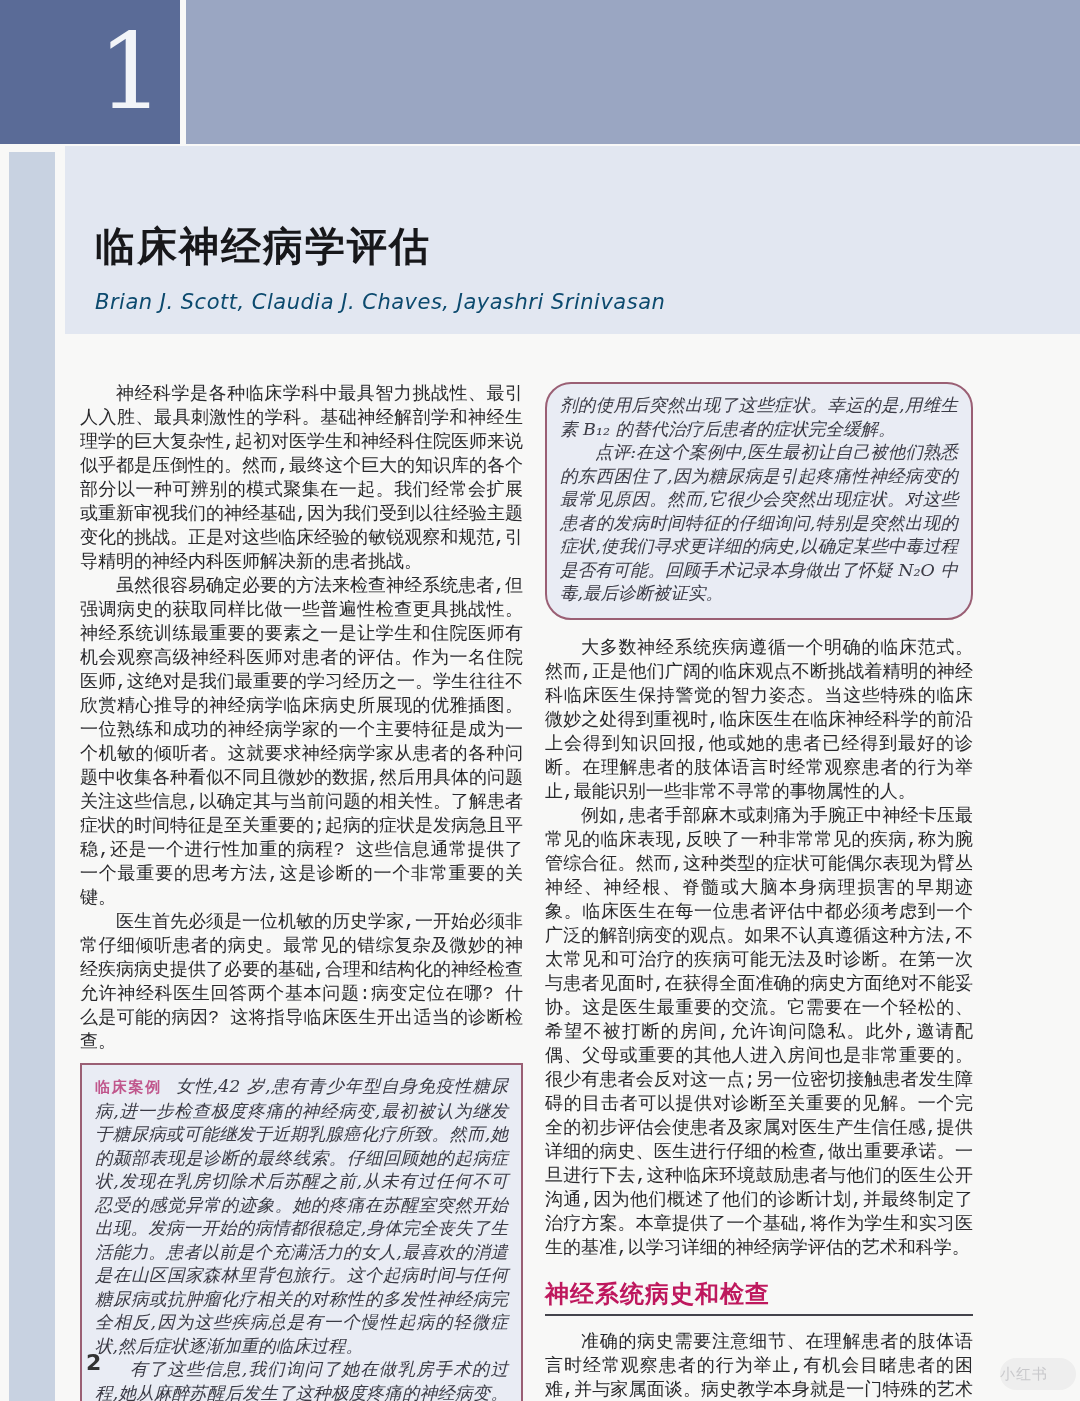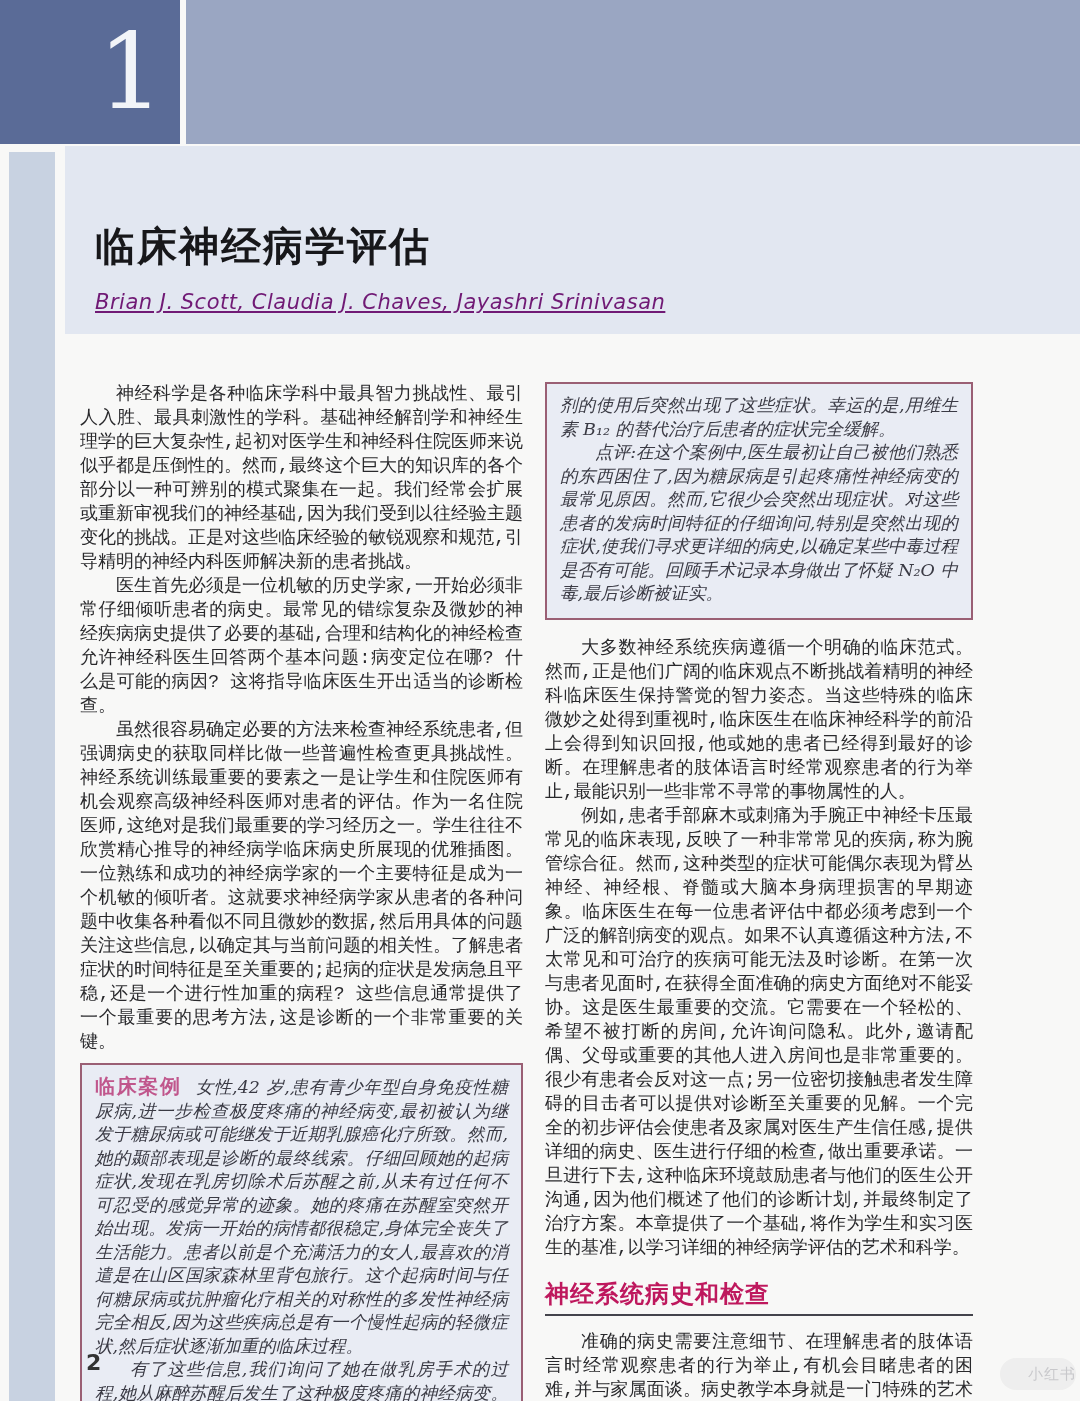--- a/index.html
+++ b/index.html
@@ -29,72 +29,72 @@
     background:#e2e7f1;box-sizing:border-box;
     padding:78px 0 0 30px;
   }
   .chapter-title{
     font-family:"DejaVu Sans","Liberation Sans",sans-serif;
     font-weight:bold;font-size:40px;line-height:44px;color:#17171a;
     letter-spacing:2px;margin:0;
   }
   .chapter-authors{
     font-family:"DejaVu Sans","Liberation Sans",sans-serif;
-    font-style:italic;font-size:21px;color:#701a75;
-    margin:22px 0 0 0;letter-spacing:0.5px;text-decoration:underline;
+    font-style:italic;font-size:21px;color:#0c4a6e;
+    margin:22px 0 0 0;letter-spacing:0.5px;
   }
   
   .margin-strip{
     position:absolute;left:9px;top:152px;width:46px;height:1249px;
     background:#c8d2e1;
   }
   
   .col{position:absolute;top:382px;}
   .col-left{left:80px;width:443px;}
   .col-right{left:545px;width:428px;}
   .body-par{
     margin:0;text-align:justify;text-indent:2em;
     font-size:18px;line-height:24px;color:#29292c;font-family:Liberation Mono, monospace;
   }
   
   .case-box{
     border:2px solid #9a5f74;background:#e9ecf4;
     box-sizing:border-box;padding:10px 13px 12px 13px;
     margin-top:9px;
   }
-  .case-box.cont-box{margin-top:0;margin-bottom:16px;}
+  .case-box.cont-box{margin-top:0;margin-bottom:16px;border-radius:26px;}
   .case-par{
     margin:0;text-align:justify;text-indent:2em;
     font-style:italic;font-size:17.5px;line-height:23.5px;color:#3a3a44;
   }
   .case-par.first,.case-par.cont{text-indent:0;}
   .case-label{
     font-style:normal;font-weight:bold;color:#c0568c;
     font-family:"DejaVu Sans","Liberation Sans",sans-serif;
-    font-size:20px;letter-spacing:1px;margin-right:14px;
+    font-size:15px;letter-spacing:1px;margin-right:14px;
   }
   
   .section-heading{
     font-family:"DejaVu Sans","Liberation Sans",sans-serif;
     font-weight:bold;font-size:24px;line-height:28px;color:#be185d;
     margin:20px 0 6px 0;letter-spacing:1px;
   }
   .heading-rule{
     height:2.5px;background:#44444c;border:none;margin:0 0 14px 0;
   }
   
   .page-number{
     position:absolute;left:86px;top:1350px;
     font-family:"DejaVu Sans","Liberation Sans",sans-serif;
     font-size:22px;color:#333;font-weight:bold;
   }
   .watermark{
     position:absolute;left:1000px;top:1358px;width:76px;height:32px;
     background:rgba(170,170,175,0.12);border-radius:16px;
-    display:flex;align-items:center;justify-content:flex-end;
+    display:flex;align-items:center;justify-content:flex-start;
     font-family:"DejaVu Sans","Liberation Sans",sans-serif;
     font-size:15px;color:rgba(170,170,175,0.55);letter-spacing:1px;
   }
 </style>
 </head>
 <body>
 
 <div class="chapter-box">
   <span class="chapter-num">1</span>
 </div>
@@ -102,22 +102,22 @@
 
 <div class="title-panel">
   <h1 class="chapter-title">临床神经病学评估</h1>
   <p class="chapter-authors">Brian J. Scott, Claudia J. Chaves, Jayashri Srinivasan</p>
 </div>
 
 <div class="margin-strip"></div>
 
 <div class="col col-left">
   <p class="body-par">神经科学是各种临床学科中最具智力挑战性、最引人入胜、最具刺激性的学科。基础神经解剖学和神经生理学的巨大复杂性,起初对医学生和神经科住院医师来说似乎都是压倒性的。然而,最终这个巨大的知识库的各个部分以一种可辨别的模式聚集在一起。我们经常会扩展或重新审视我们的神经基础,因为我们受到以往经验主题变化的挑战。正是对这些临床经验的敏锐观察和规范,引导精明的神经内科医师解决新的患者挑战。</p>
+  <p class="body-par">虽然很容易确定必要的方法来检查神经系统患者,但强调病史的获取同样比做一些普遍性检查更具挑战性。神经系统训练最重要的要素之一是让学生和住院医师有机会观察高级神经科医师对患者的评估。作为一名住院医师,这绝对是我们最重要的学习经历之一。学生往往不欣赏精心推导的神经病学临床病史所展现的优雅插图。一位熟练和成功的神经病学家的一个主要特征是成为一个机敏的倾听者。这就要求神经病学家从患者的各种问题中收集各种看似不同且微妙的数据,然后用具体的问题关注这些信息,以确定其与当前问题的相关性。了解患者症状的时间特征是至关重要的;起病的症状是发病急且平稳,还是一个进行性加重的病程? 这些信息通常提供了一个最重要的思考方法,这是诊断的一个非常重要的关键。</p>
   <p class="body-par">医生首先必须是一位机敏的历史学家,一开始必须非常仔细倾听患者的病史。最常见的错综复杂及微妙的神经疾病病史提供了必要的基础,合理和结构化的神经检查允许神经科医生回答两个基本问题:病变定位在哪? 什么是可能的病因? 这将指导临床医生开出适当的诊断检查。</p>
-  <p class="body-par">虽然很容易确定必要的方法来检查神经系统患者,但强调病史的获取同样比做一些普遍性检查更具挑战性。神经系统训练最重要的要素之一是让学生和住院医师有机会观察高级神经科医师对患者的评估。作为一名住院医师,这绝对是我们最重要的学习经历之一。学生往往不欣赏精心推导的神经病学临床病史所展现的优雅插图。一位熟练和成功的神经病学家的一个主要特征是成为一个机敏的倾听者。这就要求神经病学家从患者的各种问题中收集各种看似不同且微妙的数据,然后用具体的问题关注这些信息,以确定其与当前问题的相关性。了解患者症状的时间特征是至关重要的;起病的症状是发病急且平稳,还是一个进行性加重的病程? 这些信息通常提供了一个最重要的思考方法,这是诊断的一个非常重要的关键。</p>
 
   <div class="case-box">
     <p class="case-par first"><span class="case-label">临床案例</span><span>女性,42 岁,患有青少年型自身免疫性糖尿病,进一步检查极度疼痛的神经病变,最初被认为继发于糖尿病或可能继发于近期乳腺癌化疗所致。然而,她的颞部表现是诊断的最终线索。仔细回顾她的起病症状,发现在乳房切除术后苏醒之前,从未有过任何不可忍受的感觉异常的迹象。她的疼痛在苏醒室突然开始出现。发病一开始的病情都很稳定,身体完全丧失了生活能力。患者以前是个充满活力的女人,最喜欢的消遣是在山区国家森林里背包旅行。这个起病时间与任何糖尿病或抗肿瘤化疗相关的对称性的多发性神经病完全相反,因为这些疾病总是有一个慢性起病的轻微症状,然后症状逐渐加重的临床过程。</span></p>
     <p class="case-par">有了这些信息,我们询问了她在做乳房手术的过程,她从麻醉苏醒后发生了这种极度疼痛的神经病变。事实上,她用了一氧化二氮(N₂O)诱导的全身麻醉剂。这种 N₂O 触发了第二种自身免疫性疾病,即维生素 B₁₂ 缺乏症。在麻醉</p>
   </div>
 </div>
 
 <div class="col col-right">
   <div class="case-box cont-box">
     <p class="case-par cont">剂的使用后突然出现了这些症状。幸运的是,用维生素 B₁₂ 的替代治疗后患者的症状完全缓解。</p>

